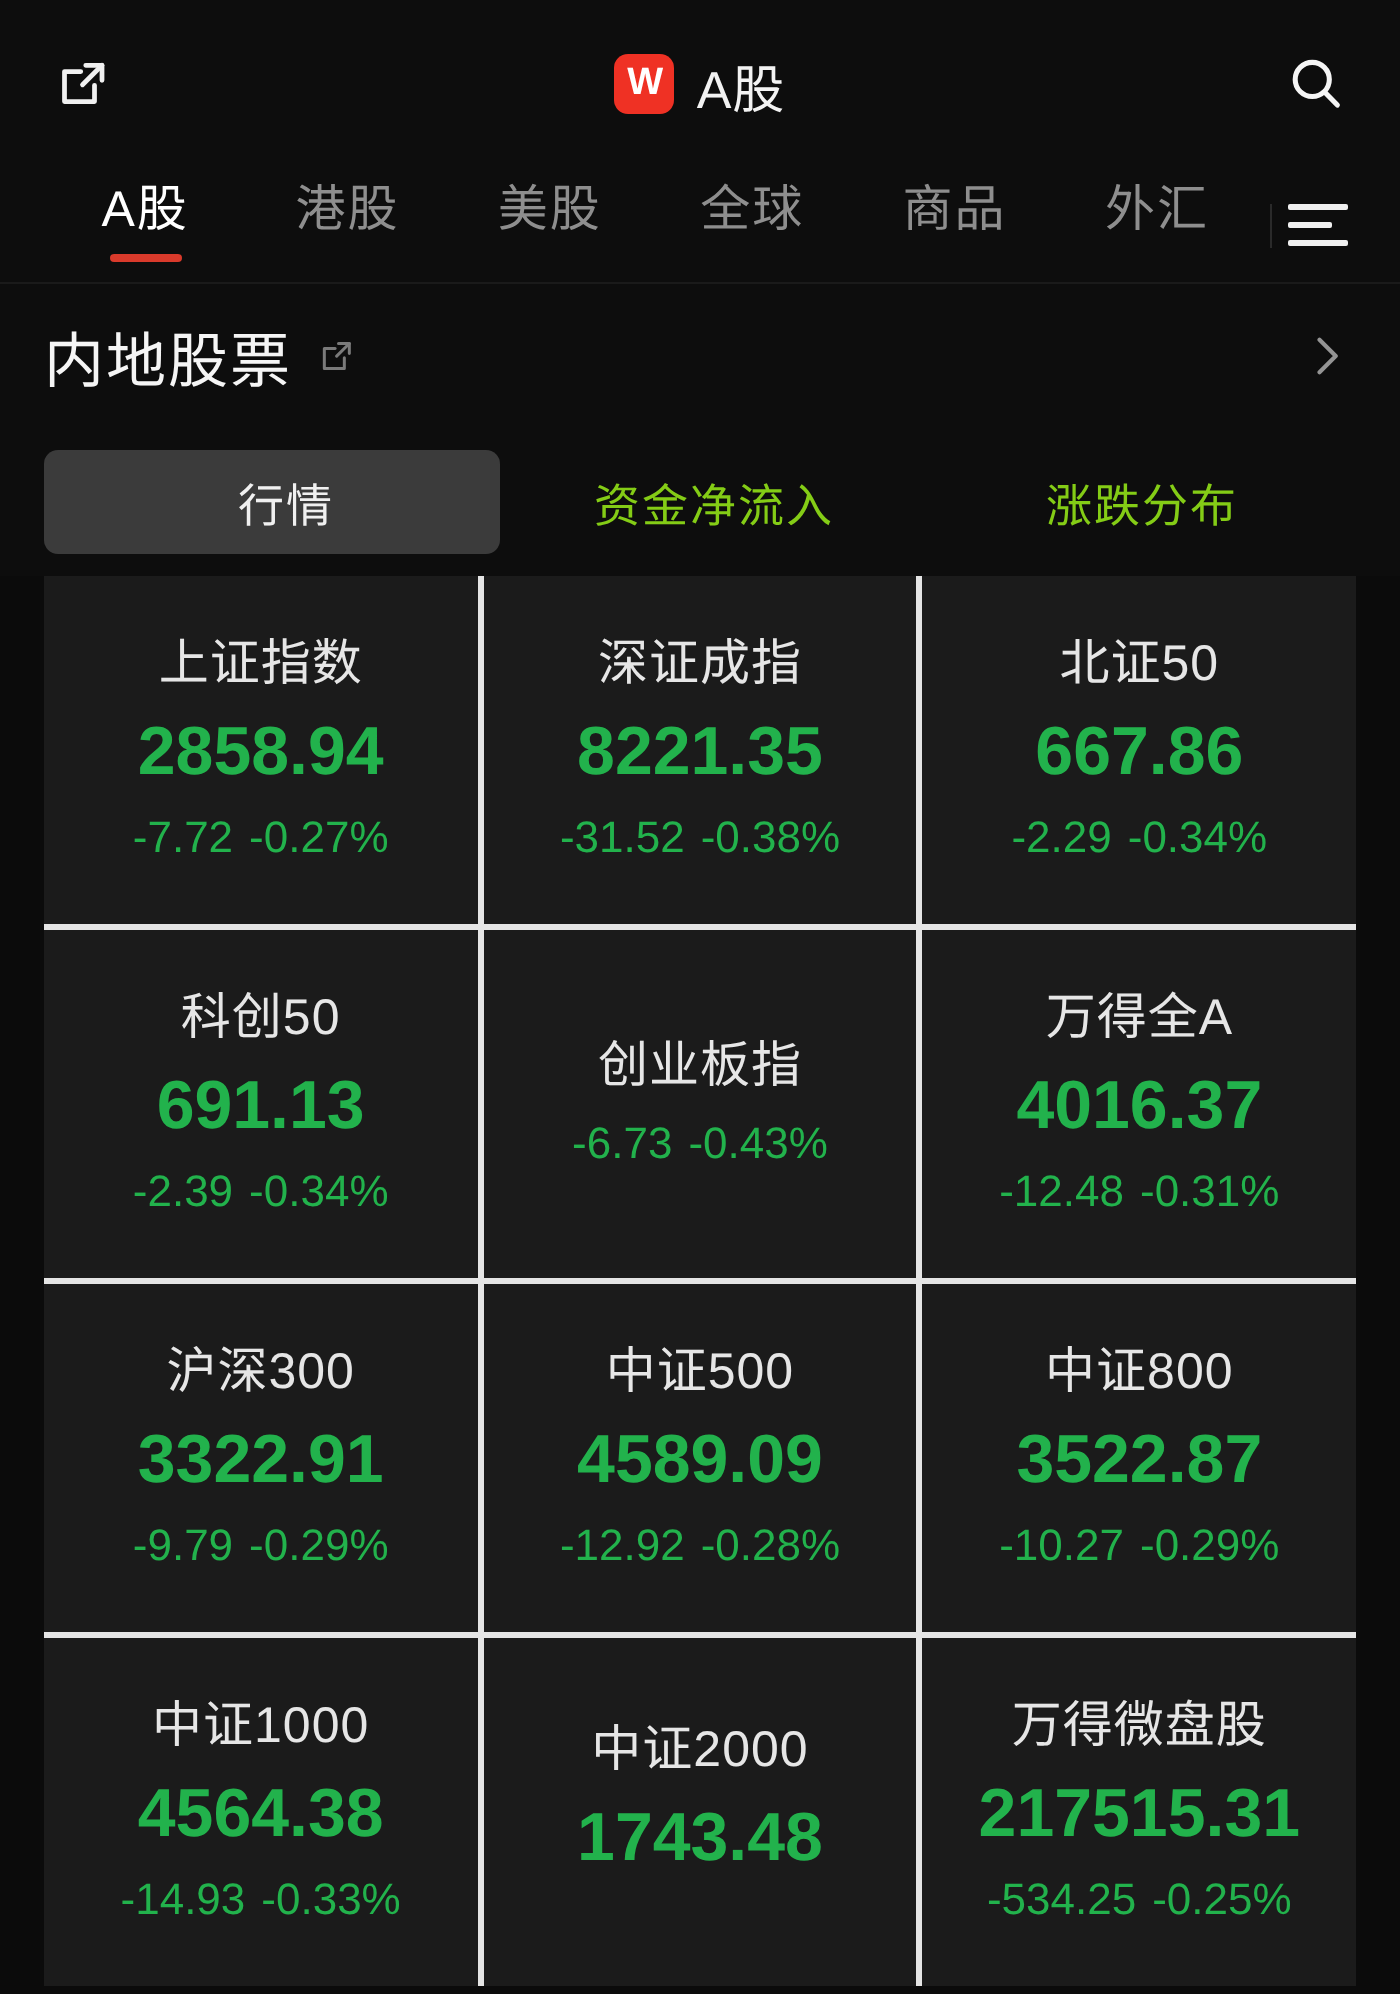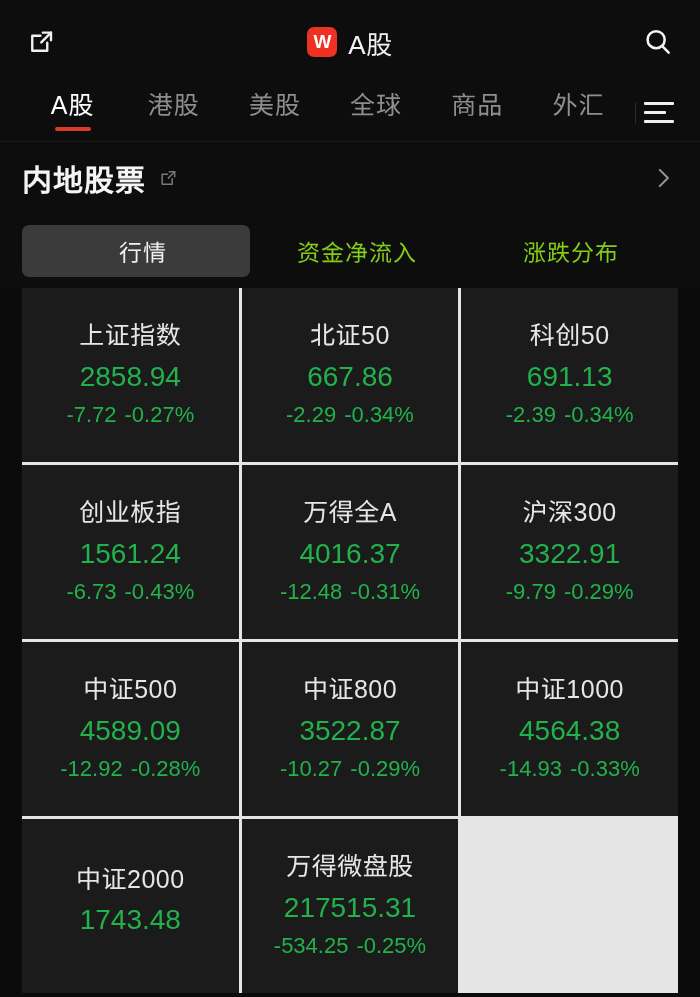--- a/index.html
+++ b/index.html
@@ -174,21 +174,21 @@
     flex: 0 0 72px;
     display: flex;
     align-items: center;
     padding: 0 24px 0 22px;
     background: #0d0d0d;
   }
 
   .section-title {
     font-size: 30px;
     color: #f5f5f5;
-    font-weight: 700;
+    font-weight: 400;
     letter-spacing: 1px;
   }
 
   .section-title-icon {
     margin-left: 12px;
     display: flex;
     align-items: center;
     opacity: 0.62;
   }
 
@@ -263,26 +263,26 @@
   .card-name {
     font-size: 25px;
     color: #e6e6e6;
     letter-spacing: 0.5px;
     margin-bottom: 12px;
     white-space: nowrap;
     line-height: 1.1;
   }
 
   .card-value {
-    font-size: 28px;
+    font-size: 34px;
     letter-spacing: 0px;
     margin-bottom: 12px;
     line-height: 1.05;
     white-space: nowrap;
-    font-weight: 400;
+    font-weight: 700;
   }
 
   .card-deltas {
     display: flex;
     align-items: baseline;
     justify-content: center;
     gap: 8px;
     width: 100%;
     padding: 0 6px;
     font-size: 22px;
@@ -395,20 +395,28 @@
 
       <div class="card">
         <span class="card-name">上证指数</span>
         <span class="card-value down">2858.94</span>
         <span class="card-deltas">
           <span class="card-change down">-7.72</span>
           <span class="card-percent down">-0.27%</span>
         </span>
       </div>
 
+      <div class="card">
+        <span class="card-name">深证成指</span>
+        <span class="card-value down">8221.35</span>
+        <span class="card-deltas">
+          <span class="card-change down">-31.52</span>
+          <span class="card-percent down">-0.38%</span>
+        </span>
+      </div>
 
       <div class="card">
         <span class="card-name">北证50</span>
         <span class="card-value down">667.86</span>
         <span class="card-deltas">
           <span class="card-change down">-2.29</span>
           <span class="card-percent down">-0.34%</span>
         </span>
       </div>
 
@@ -416,21 +424,20 @@
         <span class="card-name">科创50</span>
         <span class="card-value down">691.13</span>
         <span class="card-deltas">
           <span class="card-change down">-2.39</span>
           <span class="card-percent down">-0.34%</span>
         </span>
       </div>
 
       <div class="card">
         <span class="card-name">创业板指</span>
-        <span class="card-value down">1561.24</span>
         <span class="card-deltas">
           <span class="card-change down">-6.73</span>
           <span class="card-percent down">-0.43%</span>
         </span>
       </div>
 
       <div class="card">
         <span class="card-name">万得全A</span>
         <span class="card-value down">4016.37</span>
         <span class="card-deltas">

